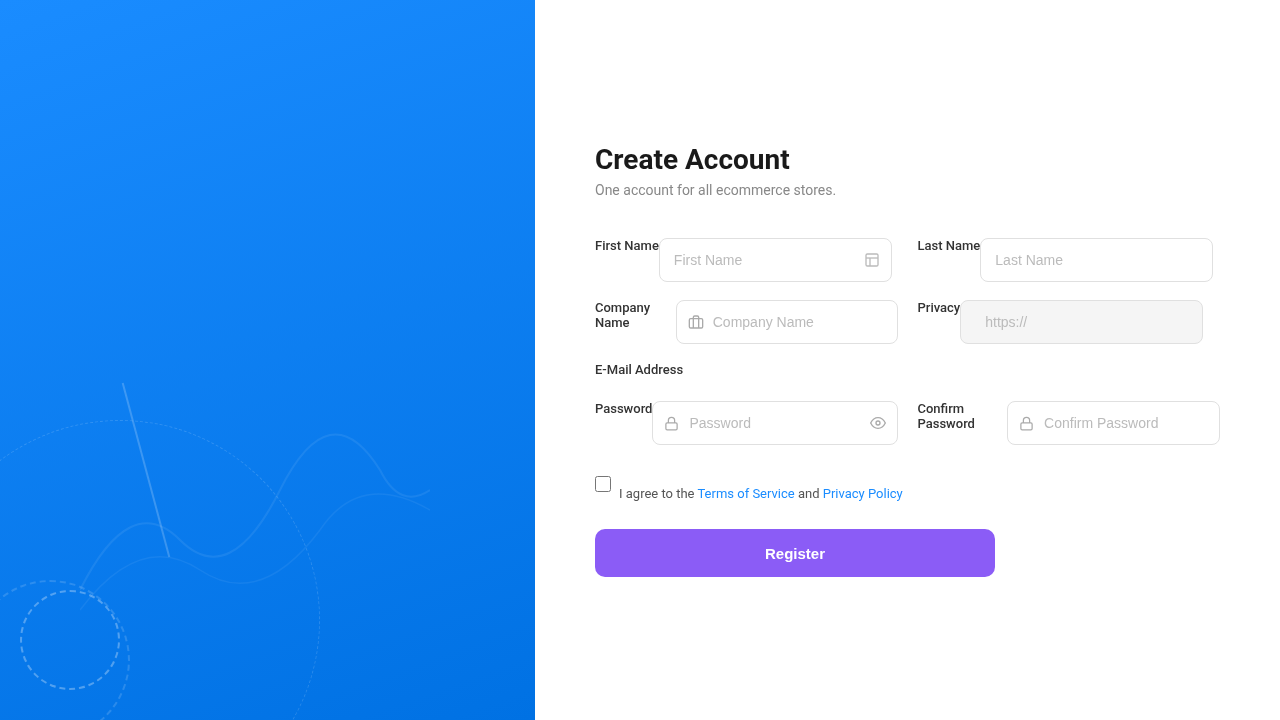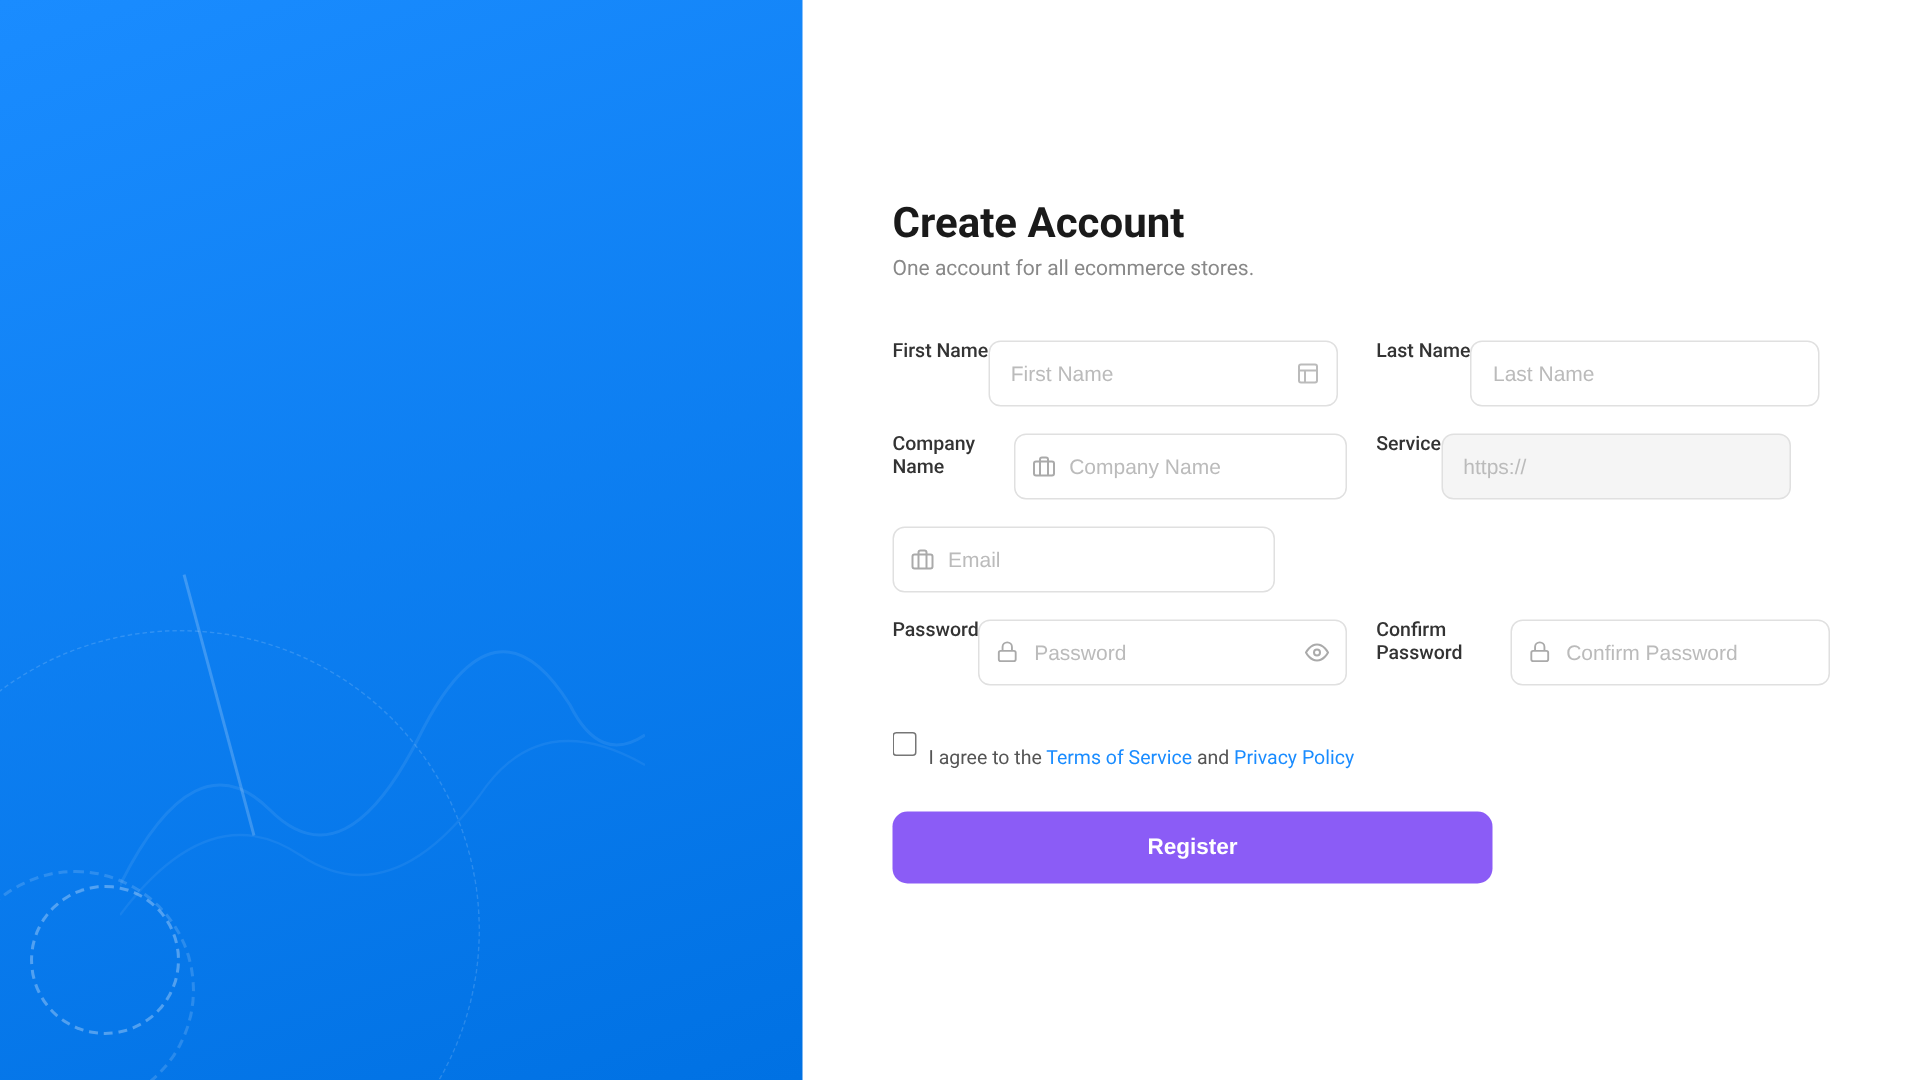--- a/index.html
+++ b/index.html
@@ -151,21 +151,21 @@
 
     .form-input::placeholder {
       color: #bbb;
     }
 
     .form-input.no-icon {
       padding-left: 14px;
     }
 
     .form-input.domain-input {
-      padding-left: 14px;
+      padding-left: 24px;
       background: #f5f5f5;
       color: #1d4ed8;
     }
 
     .full-width {
       flex: 1;
     }
 
     .terms-row {
       display: flex;
@@ -260,38 +260,30 @@
         <span class="input-icon">
           <svg width="16" height="16" viewBox="0 0 24 24" fill="none" stroke="#aaa" stroke-width="2">
             <path d="M20 7H4a2 2 0 0 0-2 2v10a2 2 0 0 0 2 2h16a2 2 0 0 0 2-2V9a2 2 0 0 0-2-2z"></path>
             <path d="M16 21V5a2 2 0 0 0-2-2h-4a2 2 0 0 0-2 2v16"></path>
           </svg>
         </span>
         <input type="text" class="form-input" placeholder="Company Name" style="">
       </div>
     </div>
     <div class="form-group">
-      <label class="form-label">Service</label>
+      <label class="form-label">Privacy</label>
       <div class="input-wrapper">
         <input type="text" class="form-input domain-input" placeholder="https://" style="">
       </div>
     </div>
   </div>
 
   <div class="form-row">
     <div class="form-group full-width">
-      <div class="input-wrapper">
-        <span class="input-icon">
-          <svg width="16" height="16" viewBox="0 0 24 24" fill="none" stroke="#aaa" stroke-width="2">
-            <path d="M20 7H4a2 2 0 0 0-2 2v10a2 2 0 0 0 2 2h16a2 2 0 0 0 2-2V9a2 2 0 0 0-2-2z"></path>
-            <path d="M16 21V5a2 2 0 0 0-2-2h-4a2 2 0 0 0-2 2v16"></path>
-          </svg>
-        </span>
-        <input type="email" class="form-input" placeholder="Email" style="">
-      </div>
+      <label class="form-label">E-Mail Address</label>
     </div>
   </div>
 
   <div class="form-row">
     <div class="form-group">
       <label class="form-label">Password</label>
       <div class="input-wrapper">
         <span class="input-icon">
           <svg width="15" height="15" viewBox="0 0 24 24" fill="none" stroke="#aaa" stroke-width="2">
             <rect x="3" y="11" width="18" height="11" rx="2" ry="2"></rect>

